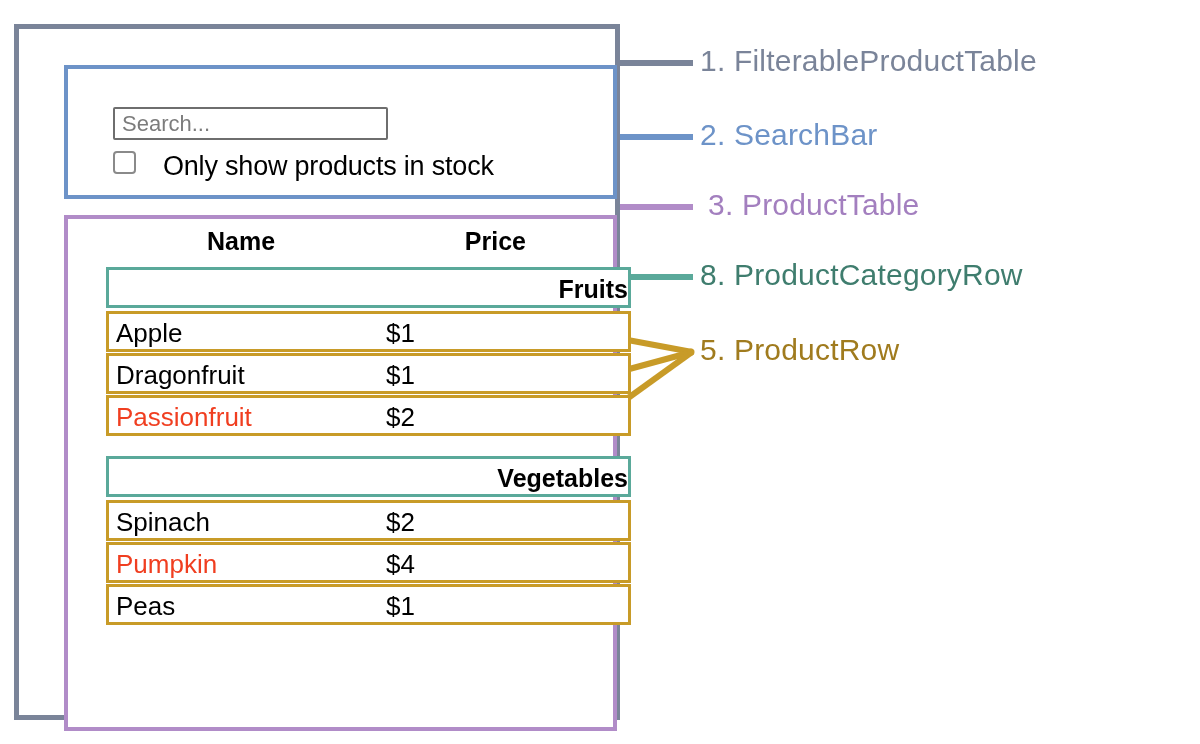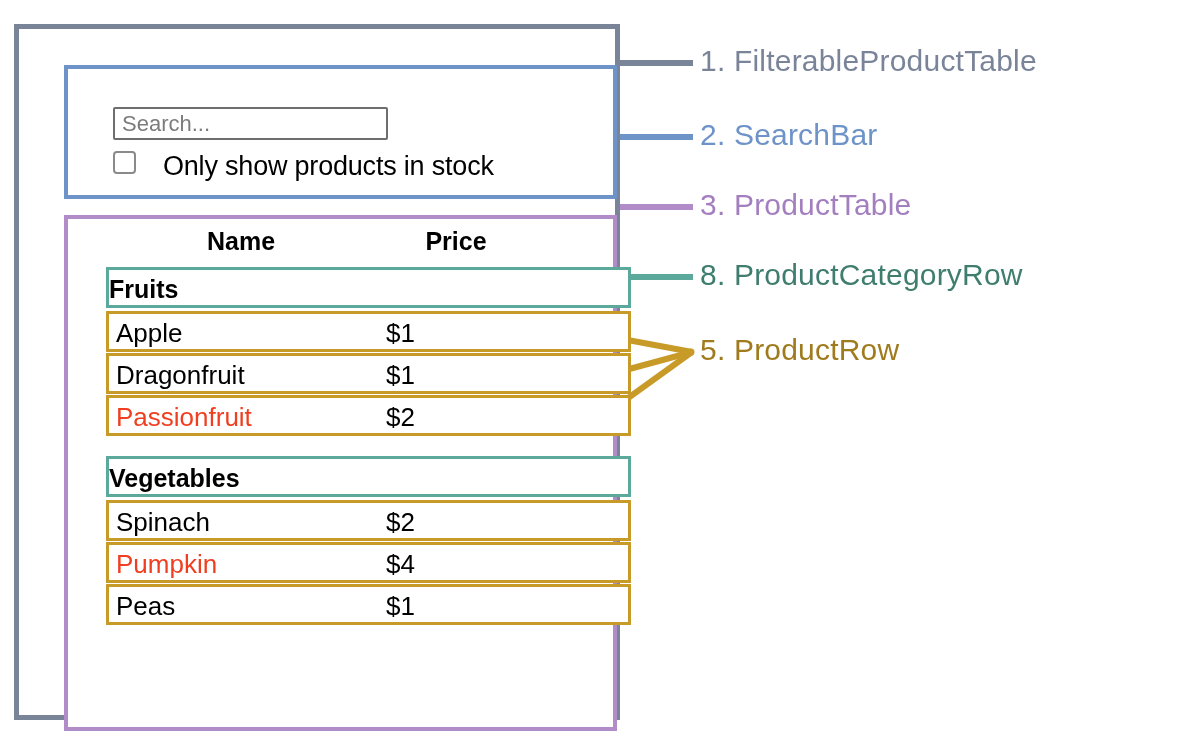--- a/index.html
+++ b/index.html
@@ -123,36 +123,36 @@
     height: 44px;
   }
   .col-head {
     position: absolute;
     font-size: 25px;
     font-weight: bold;
     color: #000000;
     top: 4px;
   }
   .col-head.name  { left: 0px;   width: 270px; text-align: center; }
-  .col-head.price { left: 270px; width: 160px; text-align: center; }
+  .col-head.price { left: 260px; width: 160px; text-align: right; }
 
   
   .category-row {
     position: relative;
     height: 41px;
     border: 3px solid #5aa99a;
     box-sizing: border-box;
     background: #ffffff;
     margin-bottom: 3px;
   }
   .category-row .cat-label {
     position: absolute;
     left: 0; right: 0;
     top: 5px;
-    text-align: left;
+    text-align: right;
     font-size: 25px;
     font-weight: bold;
     color: #000000;
   }
 
   
   .product-row {
     position: relative;
     height: 41px;
     border: 3px solid #c89b28;
@@ -264,17 +264,17 @@
           <span class="pprice">$1</span>
         </div>
 
       </div>
     </div>
 
   </div>
 
   <div class="legend-label" style="top:44px;  color:#7a8499;">1. FilterableProductTable</div>
   <div class="legend-label" style="top:118px; color:#6d93c8;">2. SearchBar</div>
-  <div class="legend-label" style="top:188px; color:#a37fbf;">3. ProductTable</div>
+  <div class="legend-label" style="top:188px; color:#a37fbf;margin-left:8px;">3. ProductTable</div>
   <div class="legend-label" style="top:258px; color:#3f7d6e;">8. ProductCategoryRow</div>
   <div class="legend-label" style="top:333px; color:#a07b1e;">5. ProductRow</div>
 
 </div>
 
 </body></html>

